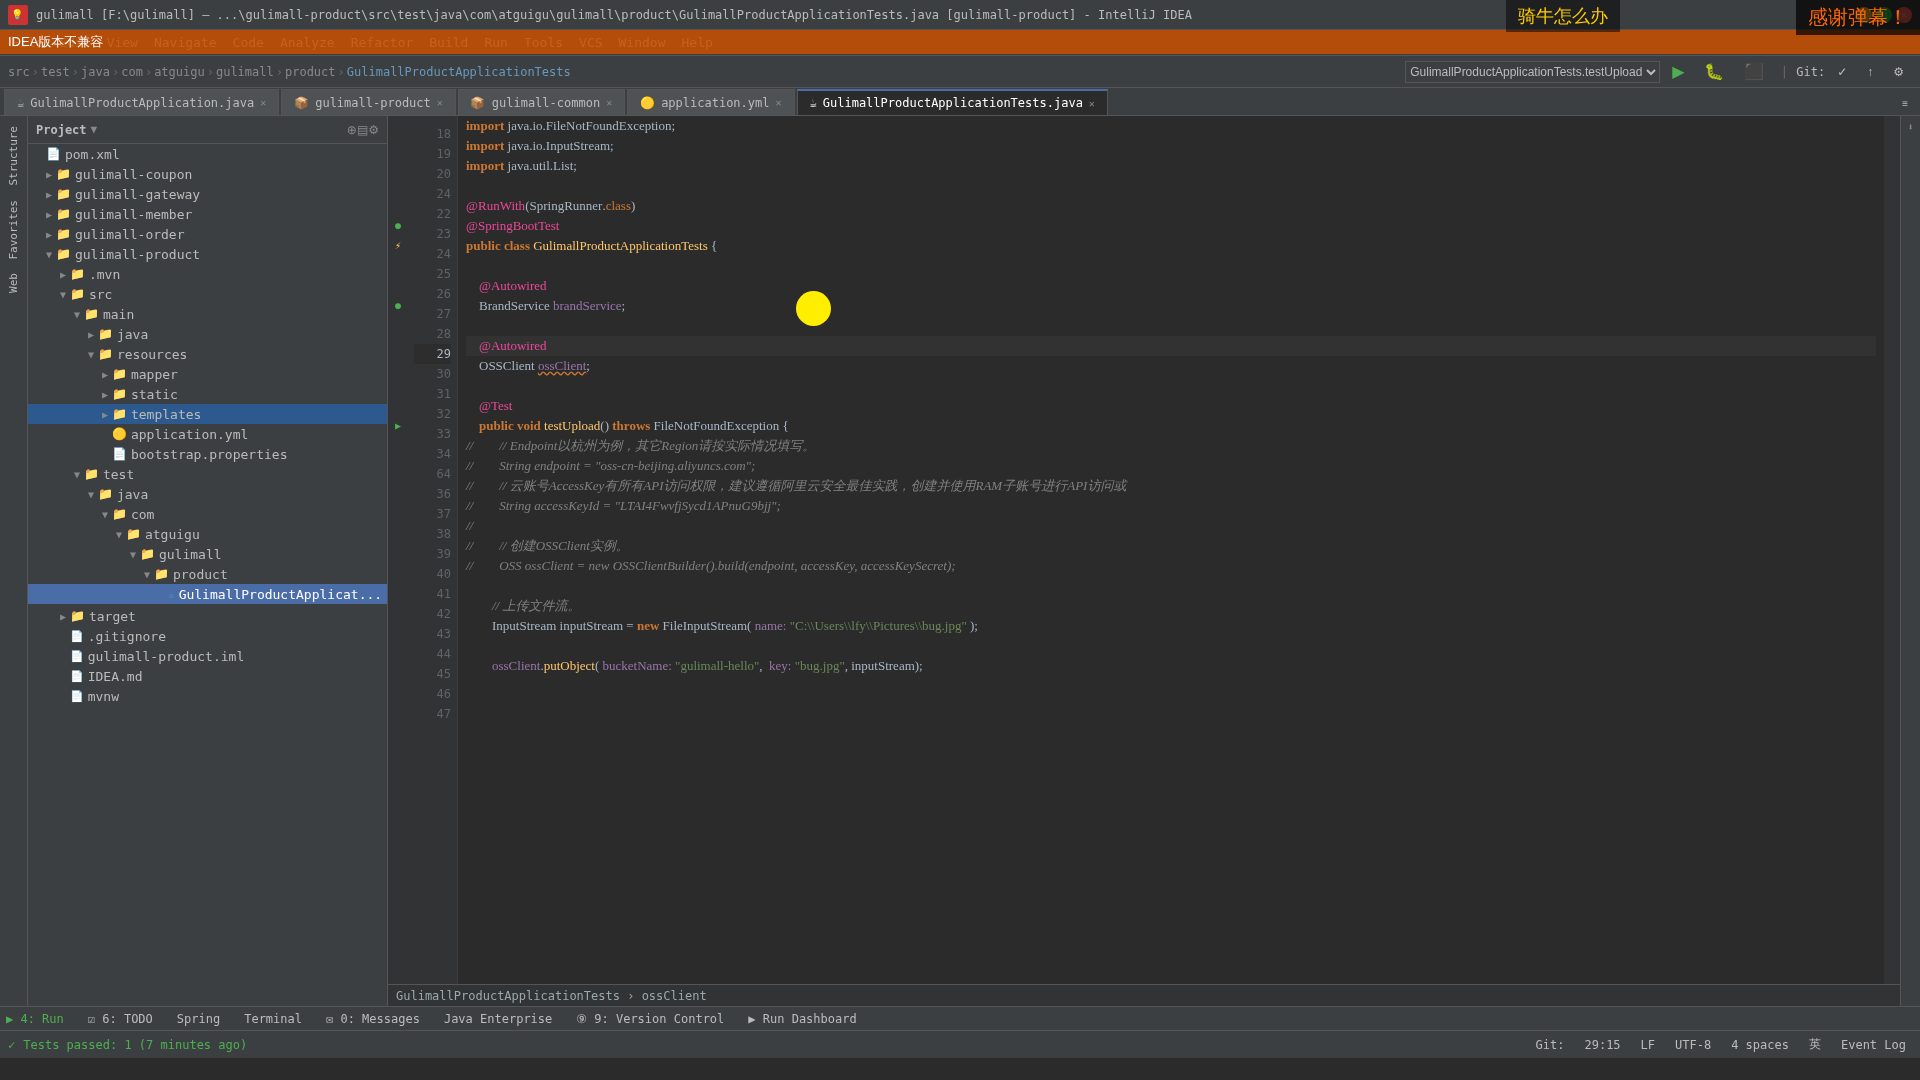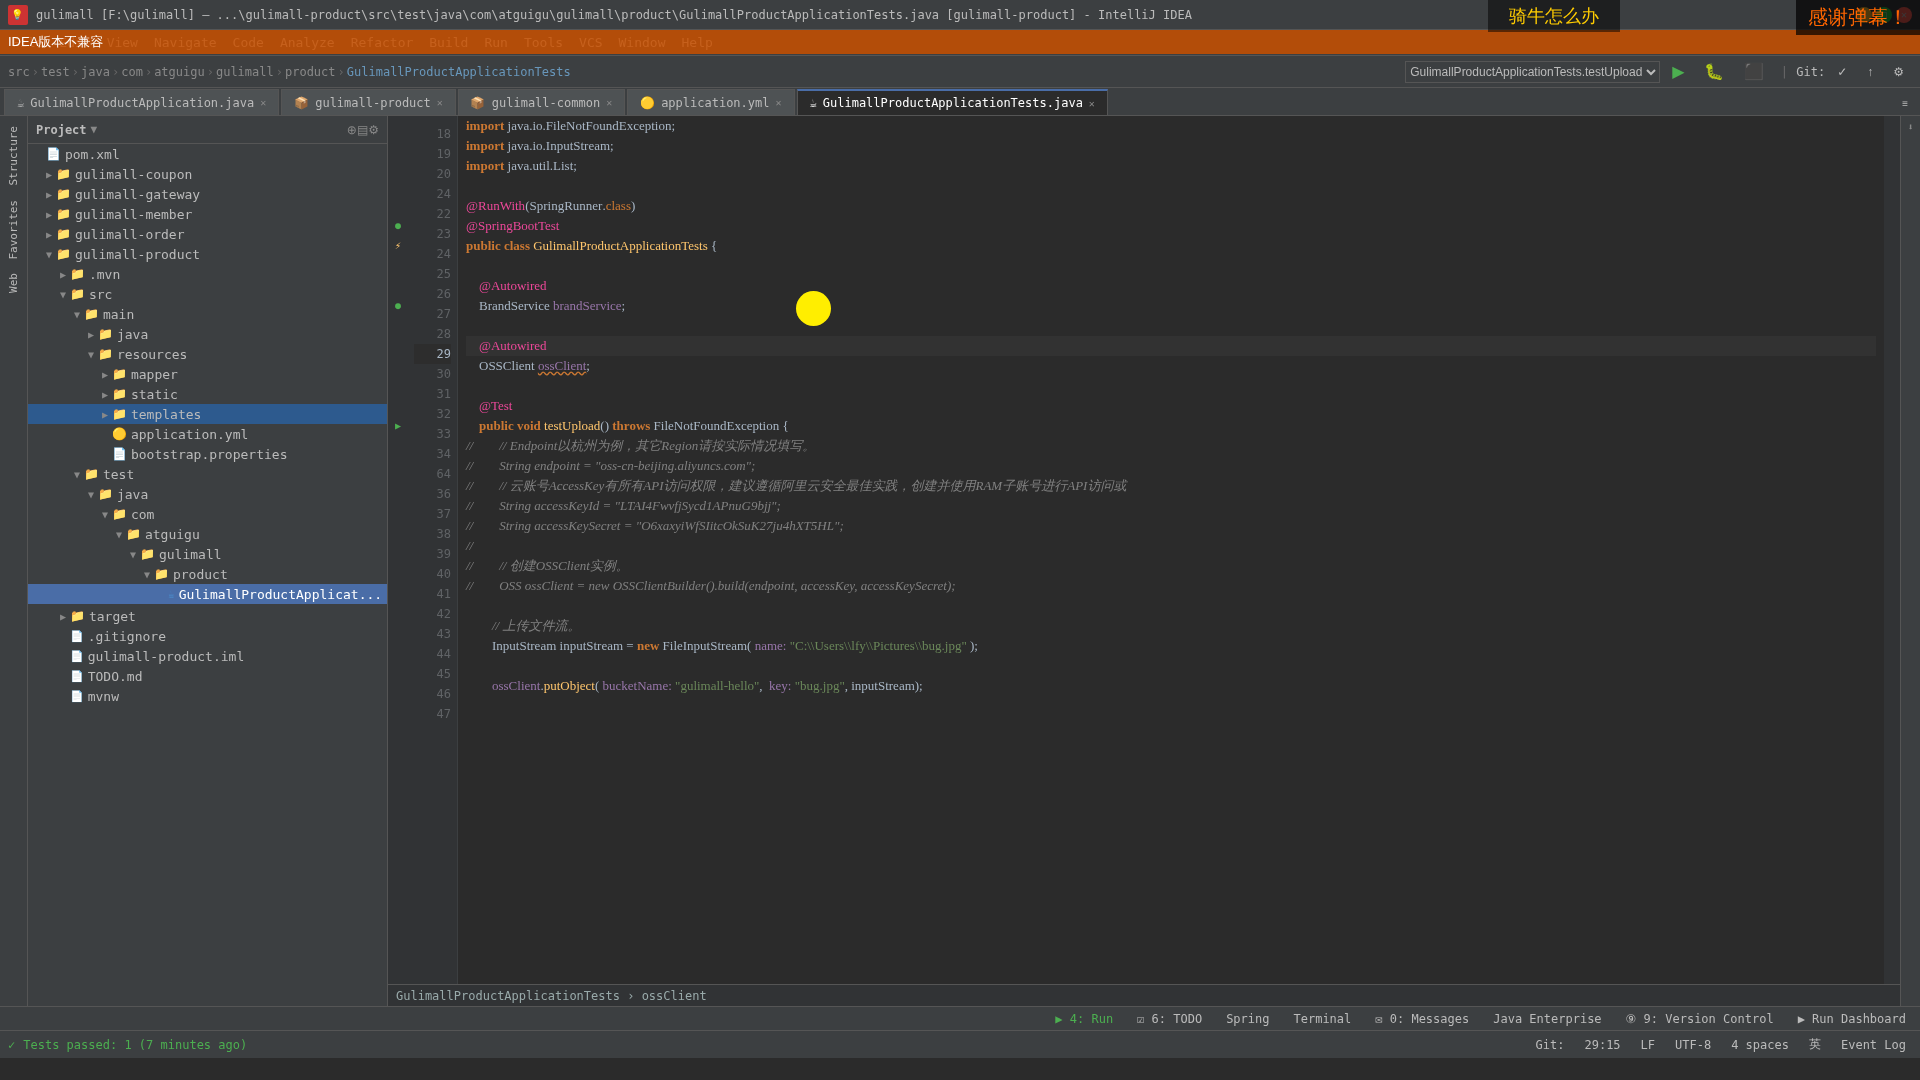--- a/index.html
+++ b/index.html
@@ -36,21 +36,21 @@
       z-index: 100;
       font-family: sans-serif;
     }
     .watermark2 {
       position: absolute;
       top: 0;
       right: 300px;
       background: rgba(0,0,0,0.5);
       color: #ffcc00;
       font-size: 18px;
-      padding: 4px 21px;
+      padding: 4px 12px;
       z-index: 100;
       font-family: sans-serif;
     }
     .notice-bar {
       position: absolute;
       top: 30px;
       left: 0;
       right: 0;
       background: rgba(200,80,0,0.85);
       color: #fff;
@@ -210,25 +210,24 @@
       flex-shrink: 0;
     }
 
     
     .bottom-bar {
       height: 24px;
       background: #3c3f41;
       border-top: 1px solid #555;
       display: flex;
       align-items: center;
-      padding: 0 8px;
+      padding: 0 0;
       font-size: 12px;
       color: #bbb;
       gap: 12px;
-      justify-content: flex-end;
     }
 
     
     .status-bar {
       height: 28px;
       background: #3c3f41;
       border-top: 1px solid #555;
       display: flex;
       align-items: center;
       padding: 0 8px;
@@ -541,21 +540,21 @@
       <span>.gitignore</span>
     </div>
     <div class="tree-item indent2">
       <span class="arrow"></span>
       <span class="file-icon">📄</span>
       <span>gulimall-product.iml</span>
     </div>
     <div class="tree-item indent2">
       <span class="arrow"></span>
       <span class="file-icon">📄</span>
-      <span>TODO.md</span>
+      <span>IDEA.md</span>
     </div>
     <div class="tree-item indent2">
       <span class="arrow"></span>
       <span class="file-icon">📄</span>
       <span>mvnw</span>
     </div>
   </div>
 
   <div class="editor-area">
     <div class="code-editor">
@@ -694,23 +693,20 @@
         </div>
 
         <div class="code-line">
           <span class="cmt">//&nbsp;&nbsp;&nbsp;&nbsp;&nbsp;&nbsp;&nbsp;&nbsp;// 云账号AccessKey有所有API访问权限，建议遵循阿里云安全最佳实践，创建并使用RAM子账号进行API访问或</span>
         </div>
 
         <div class="code-line">
           <span class="cmt">//&nbsp;&nbsp;&nbsp;&nbsp;&nbsp;&nbsp;&nbsp;&nbsp;String accessKeyId = "LTAI4FwvfjSycd1APnuG9bjj";</span>
         </div>
 
-        <div class="code-line">
-          <span class="cmt">//&nbsp;&nbsp;&nbsp;&nbsp;&nbsp;&nbsp;&nbsp;&nbsp;String accessKeySecret = "O6xaxyiWfSIitcOkSuK27ju4hXT5HL";</span>
-        </div>
 
         <div class="code-line">
           <span class="cmt">//</span>
         </div>
 
         <div class="code-line">
           <span class="cmt">//&nbsp;&nbsp;&nbsp;&nbsp;&nbsp;&nbsp;&nbsp;&nbsp;// 创建OSSClient实例。</span>
         </div>
 
         <div class="code-line">

